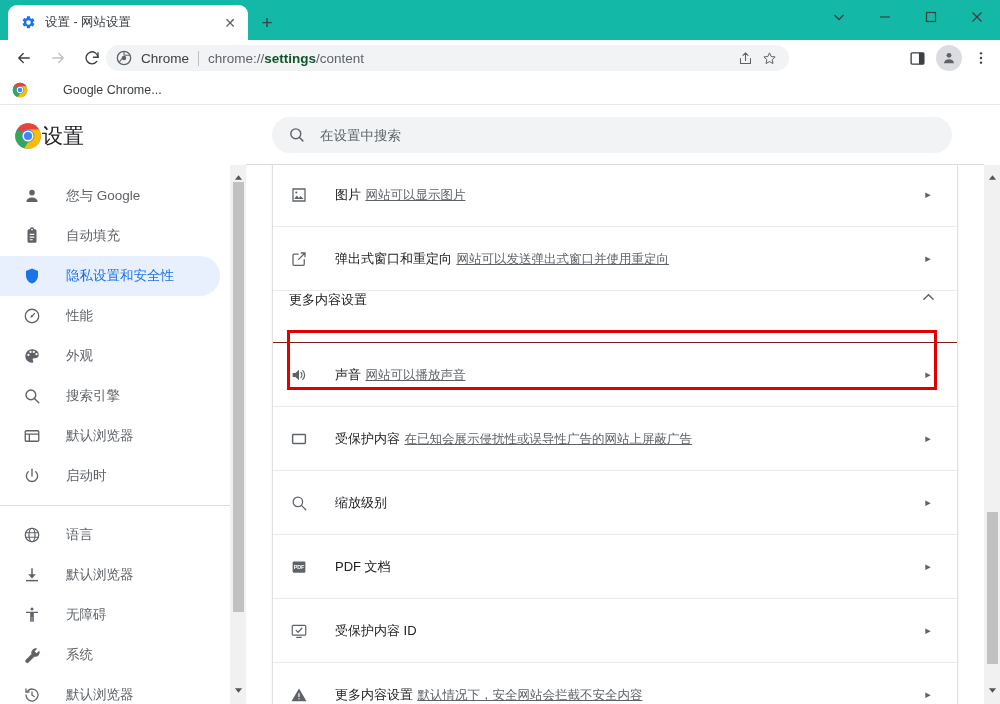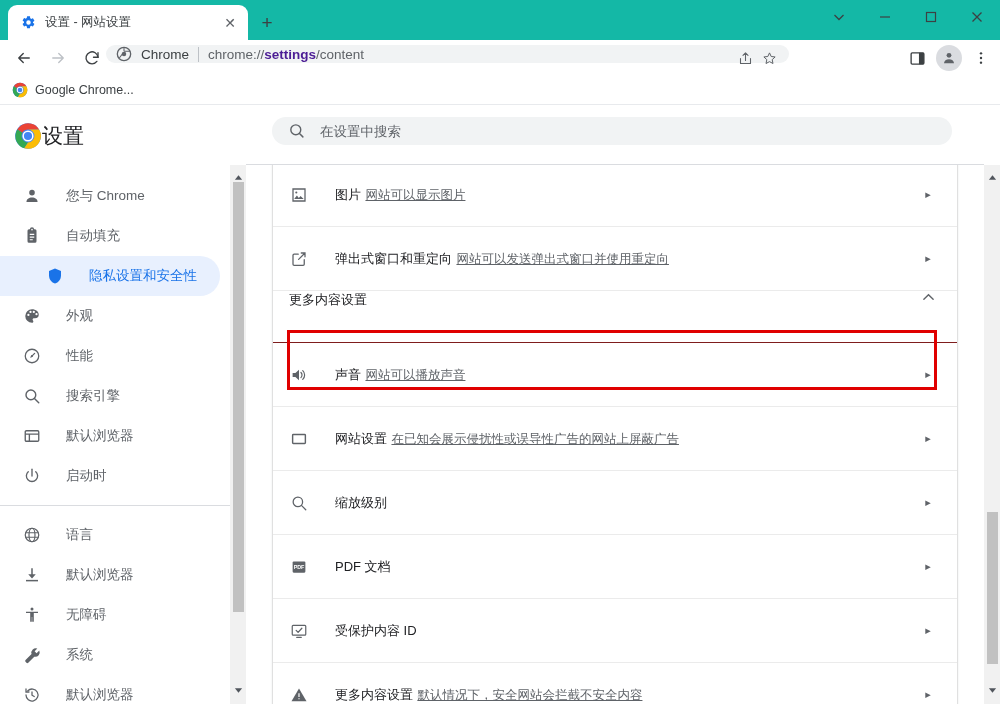--- a/index.html
+++ b/index.html
@@ -50,32 +50,32 @@
   .toolbar {
     position: absolute; left: 0; top: 40px; width: 1000px; height: 35px;
     background: #ffffff; display: flex; align-items: center;
   }
   .nav-btn {
     width: 28px; height: 28px; margin-left: 6px; display: flex;
     align-items: center; justify-content: center; border-radius: 50%;
   }
   .nav-btn.first { margin-left: 10px; }
   .omnibox {
-    position: absolute; left: 106px; top: 5px; width: 683px; height: 18px;
+    position: absolute; left: 106px; top: 5px; width: 683px; height: 26px;
     background: #f1f3f4; border-radius: 13px;
     display: flex; align-items: center; padding: 0 10px;
   }
   .omni-icon { width: 16px; height: 16px; margin-right: 9px; flex-shrink: 0; }
   .omni-chip { font-size: 13.5px; color: #3c4043; white-space: nowrap; }
   .omni-sep {
     width: 1px; height: 15px; background: #bdc1c6;
     margin: 0 9px; flex-shrink: 0;
   }
   .omni-url { font-size: 13.5px; color: #5f6368; white-space: nowrap; }
-  .omni-url b { color: #4c1d95; font-weight: 700; }
+  .omni-url b { color: #14532d; font-weight: 700; }
   .omni-actions {
     position: absolute; right: 8px; top: 2px; display: flex;
     align-items: center; height: 22px;
   }
   .omni-act {
     width: 24px; height: 24px; display: flex; align-items: center;
     justify-content: center; color: #5f6368;
   }
   .tb-right {
     position: absolute; right: 4px; top: 4px; height: 28px;
@@ -92,36 +92,36 @@
   }
 
   
   .bookmarks {
     position: absolute; left: 0; top: 75px; width: 1000px; height: 30px;
     background: #ffffff; display: flex; align-items: center;
     border-bottom: 1px solid #e8eaed;
   }
   .bm-item {
     display: flex; align-items: center; height: 22px;
-    padding: 0 8px; margin-left: 4px; border-radius: 4px;
+    padding: 0 8px; margin-left: 4px; border-radius: 4px; gap: 28px;
   }
   .bm-ico { width: 16px; height: 16px; margin-right: 7px; }
   .bm-label { font-size: 12.5px; color: #3c4043; white-space: nowrap; }
 
   
   .set-header {
     position: absolute; left: 0; top: 106px; width: 1000px; height: 59px;
     background: #ffffff; display: flex; align-items: center;
   }
   .set-logo { margin-left: 14px; width: 28px; height: 28px; }
   .set-title {
     font-size: 21px; color: #202124; white-space: nowrap;
   }
   .searchbox {
-    position: absolute; left: 272px; top: 117px; width: 680px; height: 28px;
+    position: absolute; left: 272px; top: 117px; width: 680px; height: 36px;
     background: #f1f3f4; border-radius: 19px;
     display: flex; align-items: center; padding: 0 16px;
   }
   .search-ico { width: 18px; height: 18px; margin-right: 14px; flex-shrink: 0; }
   .search-input {
     border: none; outline: none; background: transparent; flex: 1;
     font-size: 13.5px; color: #202124;
     font-family: "Liberation Sans", "DejaVu Sans", sans-serif;
   }
   .search-input::placeholder { color: #5f6368; }
@@ -130,21 +130,21 @@
   .sidebar {
     position: absolute; left: 0; top: 165px; width: 230px; height: 539px;
     background: #ffffff; overflow: hidden;
   }
   .nav-list { padding-top: 11px; }
   .nav-item {
     height: 40px; display: flex; align-items: center;
     padding-left: 22px; border-radius: 0 20px 20px 0;
     margin-right: 10px; color: #5f6368;
   }
-  .nav-item.active { background: #e8f0fe; color: #1a73e8; justify-content: center; }
+  .nav-item.active { background: #e8f0fe; color: #1a73e8; }
   .nav-ico {
     width: 20px; height: 20px; margin-right: 24px; flex-shrink: 0;
     display: flex; align-items: center; justify-content: center;
   }
   .nav-label { font-size: 13.5px; white-space: nowrap; }
   .nav-sep {
     height: 1px; background: #dadce0; margin: 9px 0 9px 0;
   }
 
   
@@ -385,55 +385,55 @@
 
 <div class="sidebar">
   <div class="nav-list">
     <div class="nav-item">
       <span class="nav-ico">
         <svg width="18" height="18" viewBox="0 0 24 24" fill="currentColor">
             <circle cx="12" cy="7.5" r="3.7"></circle>
             <path d="M4.6 20c0-3.9 3.3-6 7.4-6s7.4 2.1 7.4 6z"></path>
           </svg>
       </span>
-      <span class="nav-label">您与 Chrome</span>
+      <span class="nav-label">您与 Google</span>
     </div>
     <div class="nav-item">
       <span class="nav-ico">
         <svg width="18" height="18" viewBox="0 0 24 24" fill="currentColor">
             <path d="M16 3h-1.2a2.8 2.8 0 0 0-5.6 0H8a2 2 0 0 0-2 2v14a2 2 0 0 0 2 2h8a2 2 0 0 0 2-2V5a2 2 0 0 0-2-2zm-4-.6a1.1 1.1 0 1 1 0 2.2 1.1 1.1 0 0 1 0-2.2zM9 9h6v1.6H9zm0 3.6h6v1.6H9zm0 3.6h4v1.6H9z" fill="currentColor"></path>
           </svg>
       </span>
       <span class="nav-label">自动填充</span>
     </div>
     <div class="nav-item active">
       <span class="nav-ico">
         <svg width="18" height="18" viewBox="0 0 24 24" fill="currentColor">
             <path d="M12 2L4 5.2v6.1c0 4.9 3.4 9.5 8 10.7 4.6-1.2 8-5.8 8-10.7V5.2z"></path>
           </svg>
       </span>
       <span class="nav-label">隐私设置和安全性</span>
-    </div>
-    <div class="nav-item">
-      <span class="nav-ico">
-        <svg width="18" height="18" viewBox="0 0 24 24" fill="currentColor">
-            <path d="M12 3a9 9 0 0 0 0 18c1 0 1.8-.8 1.8-1.8 0-.5-.2-.9-.5-1.2-.3-.3-.5-.7-.5-1.2 0-1 .8-1.8 1.8-1.8H16a5 5 0 0 0 5-5c0-3.9-4-7-9-7zm-4.8 9a1.5 1.5 0 1 1 0-3 1.5 1.5 0 0 1 0 3zm2.8-4a1.5 1.5 0 1 1 0-3 1.5 1.5 0 0 1 0 3zm4.4 0a1.5 1.5 0 1 1 0-3 1.5 1.5 0 0 1 0 3zm3.6 3a1.5 1.5 0 1 1 0-3 1.5 1.5 0 0 1 0 3z"></path>
-          </svg>
-      </span>
-      <span class="nav-label">外观</span>
     </div>
     <div class="nav-item">
       <span class="nav-ico">
         <svg width="18" height="18" viewBox="0 0 24 24" fill="none" stroke="currentColor" stroke-width="1.7">
             <circle cx="12" cy="12" r="9"></circle>
             <path d="M15.5 8.5L10.5 13.5" stroke-linecap="round"></path>
             <circle cx="12" cy="12" r="1.4" fill="currentColor" stroke="none"></circle>
           </svg>
       </span>
       <span class="nav-label">性能</span>
+    </div>
+    <div class="nav-item">
+      <span class="nav-ico">
+        <svg width="18" height="18" viewBox="0 0 24 24" fill="currentColor">
+            <path d="M12 3a9 9 0 0 0 0 18c1 0 1.8-.8 1.8-1.8 0-.5-.2-.9-.5-1.2-.3-.3-.5-.7-.5-1.2 0-1 .8-1.8 1.8-1.8H16a5 5 0 0 0 5-5c0-3.9-4-7-9-7zm-4.8 9a1.5 1.5 0 1 1 0-3 1.5 1.5 0 0 1 0 3zm2.8-4a1.5 1.5 0 1 1 0-3 1.5 1.5 0 0 1 0 3zm4.4 0a1.5 1.5 0 1 1 0-3 1.5 1.5 0 0 1 0 3zm3.6 3a1.5 1.5 0 1 1 0-3 1.5 1.5 0 0 1 0 3z"></path>
+          </svg>
+      </span>
+      <span class="nav-label">外观</span>
     </div>
     <div class="nav-item">
       <span class="nav-ico">
         <svg width="18" height="18" viewBox="0 0 24 24" stroke="currentColor" stroke-width="1.9" fill="none" stroke-linecap="round">
             <circle cx="10.5" cy="10.5" r="6.5"></circle>
             <path d="M15.3 15.3L21 21"></path>
           </svg>
       </span>
       <span class="nav-label">搜索引擎</span>
     </div>
@@ -579,21 +579,21 @@
       <span class="row-arrow">▸</span>
     </div>
 
     <div class="row">
       <span class="row-ico">
         <svg width="18" height="18" viewBox="0 0 24 24" fill="none" stroke="currentColor" stroke-width="1.9">
             <rect x="3.5" y="6" width="17" height="12" rx="1"></rect>
           </svg>
       </span>
       <span class="row-text">
-        <span class="row-title">网站设置</span>
+        <span class="row-title">受保护内容</span>
         <span class="row-sub">在已知会展示侵扰性或误导性广告的网站上屏蔽广告</span>
       </span>
       <span class="row-arrow">▸</span>
     </div>
 
     <div class="row">
       <span class="row-ico">
         <svg width="18" height="18" viewBox="0 0 24 24" stroke="currentColor" stroke-width="1.7" fill="none" stroke-linecap="round">
             <circle cx="10.5" cy="10.5" r="6.3"></circle>
             <path d="M15.2 15.2L21 21"></path>

